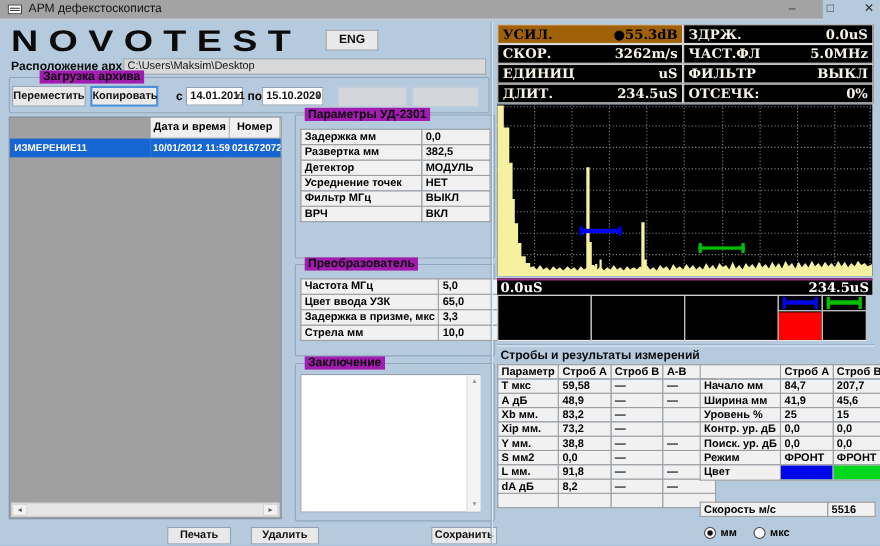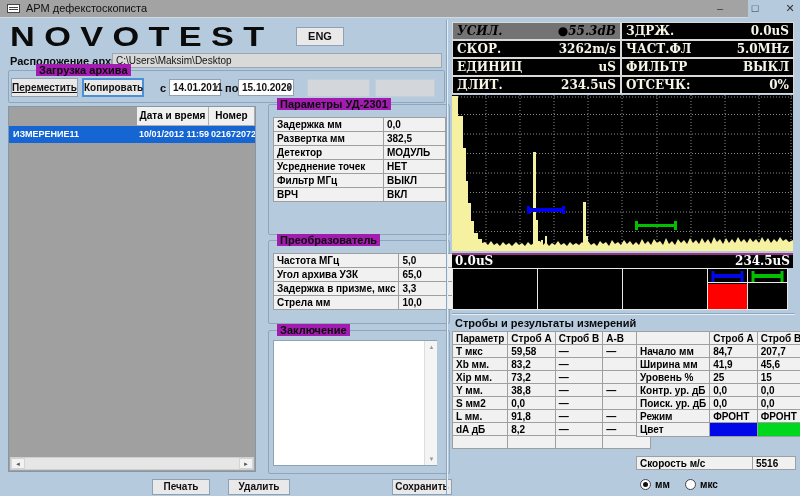--- a/index.html
+++ b/index.html
@@ -19,21 +19,21 @@
   .btn { position:absolute; background:#e9e9e9; border:1px solid #8fa1b3; font-weight:bold; font-size:10px; color:#111; text-align:center; }
   .btn-eng { left:296px; top:27px; width:48px; height:19px; line-height:17px; font-size:11px; }
   .lbl { position:absolute; font-size:11px; font-weight:bold; color:#0a0a0a; white-space:nowrap; }
   .pathfield { position:absolute; left:112px; top:53px; width:330px; height:15px; background:#d9d9d9; border:1px solid #9aa7b4; font-size:10px; padding:1px 3px; color:#111; }
 
   
   .grp { position:absolute; border:1px solid #8ea6bc; border-radius:2px; }
   .grp-label { position:absolute; background:#a21caf; padding:0 3px; font-size:11px; font-weight:bold; color:#0a0a0a; white-space:nowrap; z-index:2; }
 
   
-  .btn-move { left:11px; top:78px; width:67px; height:19px; line-height:17px;text-decoration:underline; }
+  .btn-move { left:11px; top:78px; width:67px; height:19px; line-height:17px; }
   .btn-copy { left:82px; top:78px; width:62px; height:19px; line-height:15px; border:2px solid #4a90d9; }
   .combo { position:absolute; top:79px; height:17px; background:#fff; border:1px solid #8fa1b3; font-size:10px; font-weight:bold; padding:2px 3px 0 3px; color:#111; }
   .combo .arr { position:absolute; right:2px; top:3px; font-size:8px; color:#555; }
   .disbox { position:absolute; top:79px; height:18px; background:#d3d7db; border:1px solid #c3cdd7; }
 
   
   .list { position:absolute; left:8px; top:106px; width:248px; height:366px; background:#a0a0a0; border:1px solid #8596a7; }
   .list-hdr { position:absolute; left:0; top:0; height:19px; background:#f0f0f0; border-right:1px solid #aeaeae; border-bottom:1px solid #aeaeae; font-size:10px; font-weight:bold; text-align:center; line-height:18px; color:#000; }
   .list-row { position:absolute; left:0; top:19px; height:17px; background:#1565d2; color:#fff; font-size:9px; font-weight:bold; line-height:17px; padding-left:4px; white-space:nowrap; overflow:hidden; }
   .hsb { position:absolute; left:1px; bottom:1px; width:244px; height:13px; background:#e6e6e6; border:1px solid #cfcfcf; }
@@ -51,21 +51,21 @@
   .btn-print { left:152px; top:479px; width:58px; height:16px; line-height:14px; }
   .btn-del { left:228px; top:479px; width:62px; height:16px; line-height:14px; }
   .btn-save { left:392px; top:479px; width:60px; height:16px; line-height:14px; }
 
   
   .vsep { position:absolute; left:446px; top:20px; width:2px; height:474px; border-left:1px solid #8ea6bc; border-right:1px solid #e4eef8; }
   .readouts { position:absolute; left:452px; top:22px; width:342px; height:72px; background:#000; }
   .rcell { position:absolute; height:18px; border:1px solid #d9d9d9; color:#f7f5e8; font-family:"DejaVu Serif", serif; font-weight:bold; font-size:12px; line-height:16px; }
   .rcell .rl { position:absolute; left:4px; top:0; }
   .rcell .rv { position:absolute; right:4px; top:0; }
-  .rcell.sel { background:#737373; color:#000;font-style:italic; }
+  .rcell.sel { background:#a16207; color:#000; }
 
   .ascan { position:absolute; left:452px; top:95px; width:341px; height:156px; background:#000; }
   .scalebar { position:absolute; left:452px; top:253px; width:341px; height:15px; background:#000; border-top:2px solid #993388; color:#fff; font-family:"DejaVu Serif", serif; font-weight:bold; font-size:12px; line-height:13px; }
 
   .gatecell { position:absolute; top:268px; height:42px; background:#000; border:1px solid #e8e8e8; }
   .gatecell .gi { position:absolute; left:0; top:0; width:100%; height:14px; border-bottom:1px solid #e8e8e8; }
   .gatecell .gf { position:absolute; left:0; top:15px; width:100%; height:25px; }
 
   .hsep2 { position:absolute; left:452px; top:313px; width:343px; height:2px; border-top:1px solid #8ea6bc; border-bottom:1px solid #e4eef8; }
   .secl { position:absolute; left:455px; top:317px; font-size:11px; font-weight:bold; color:#0a0a0a; }
@@ -169,21 +169,21 @@
     <colgroup>
         <col style="width:110px">
         <col style="width:62px">
       </colgroup>
     <tbody>
         <tr>
           <td>Частота МГц</td>
           <td>5,0</td>
         </tr>
     <tr>
-          <td>Угол архива УЗК</td>
+          <td>Цвет ввода УЗК</td>
           <td>65,0</td>
         </tr>
     <tr>
           <td>Задержка в призме, мкс</td>
           <td>3,3</td>
         </tr>
     <tr>
           <td>Стрела мм</td>
           <td>10,0</td>
         </tr>
@@ -324,20 +324,26 @@
       <th>Строб В</th>
       <th>А-В</th>
     </tr>
     <tr>
           <td>Т мкс</td>
           <td>59,58</td>
           <td>—</td>
           <td>—</td>
         </tr>
     <tr>
+          <td>А дБ</td>
+          <td>48,9</td>
+          <td>—</td>
+          <td>—</td>
+        </tr>
+    <tr>
           <td>Xb мм.</td>
           <td>83,2</td>
           <td>—</td>
           <td></td>
         </tr>
     <tr>
           <td>Xip мм.</td>
           <td>73,2</td>
           <td>—</td>
           <td></td>

